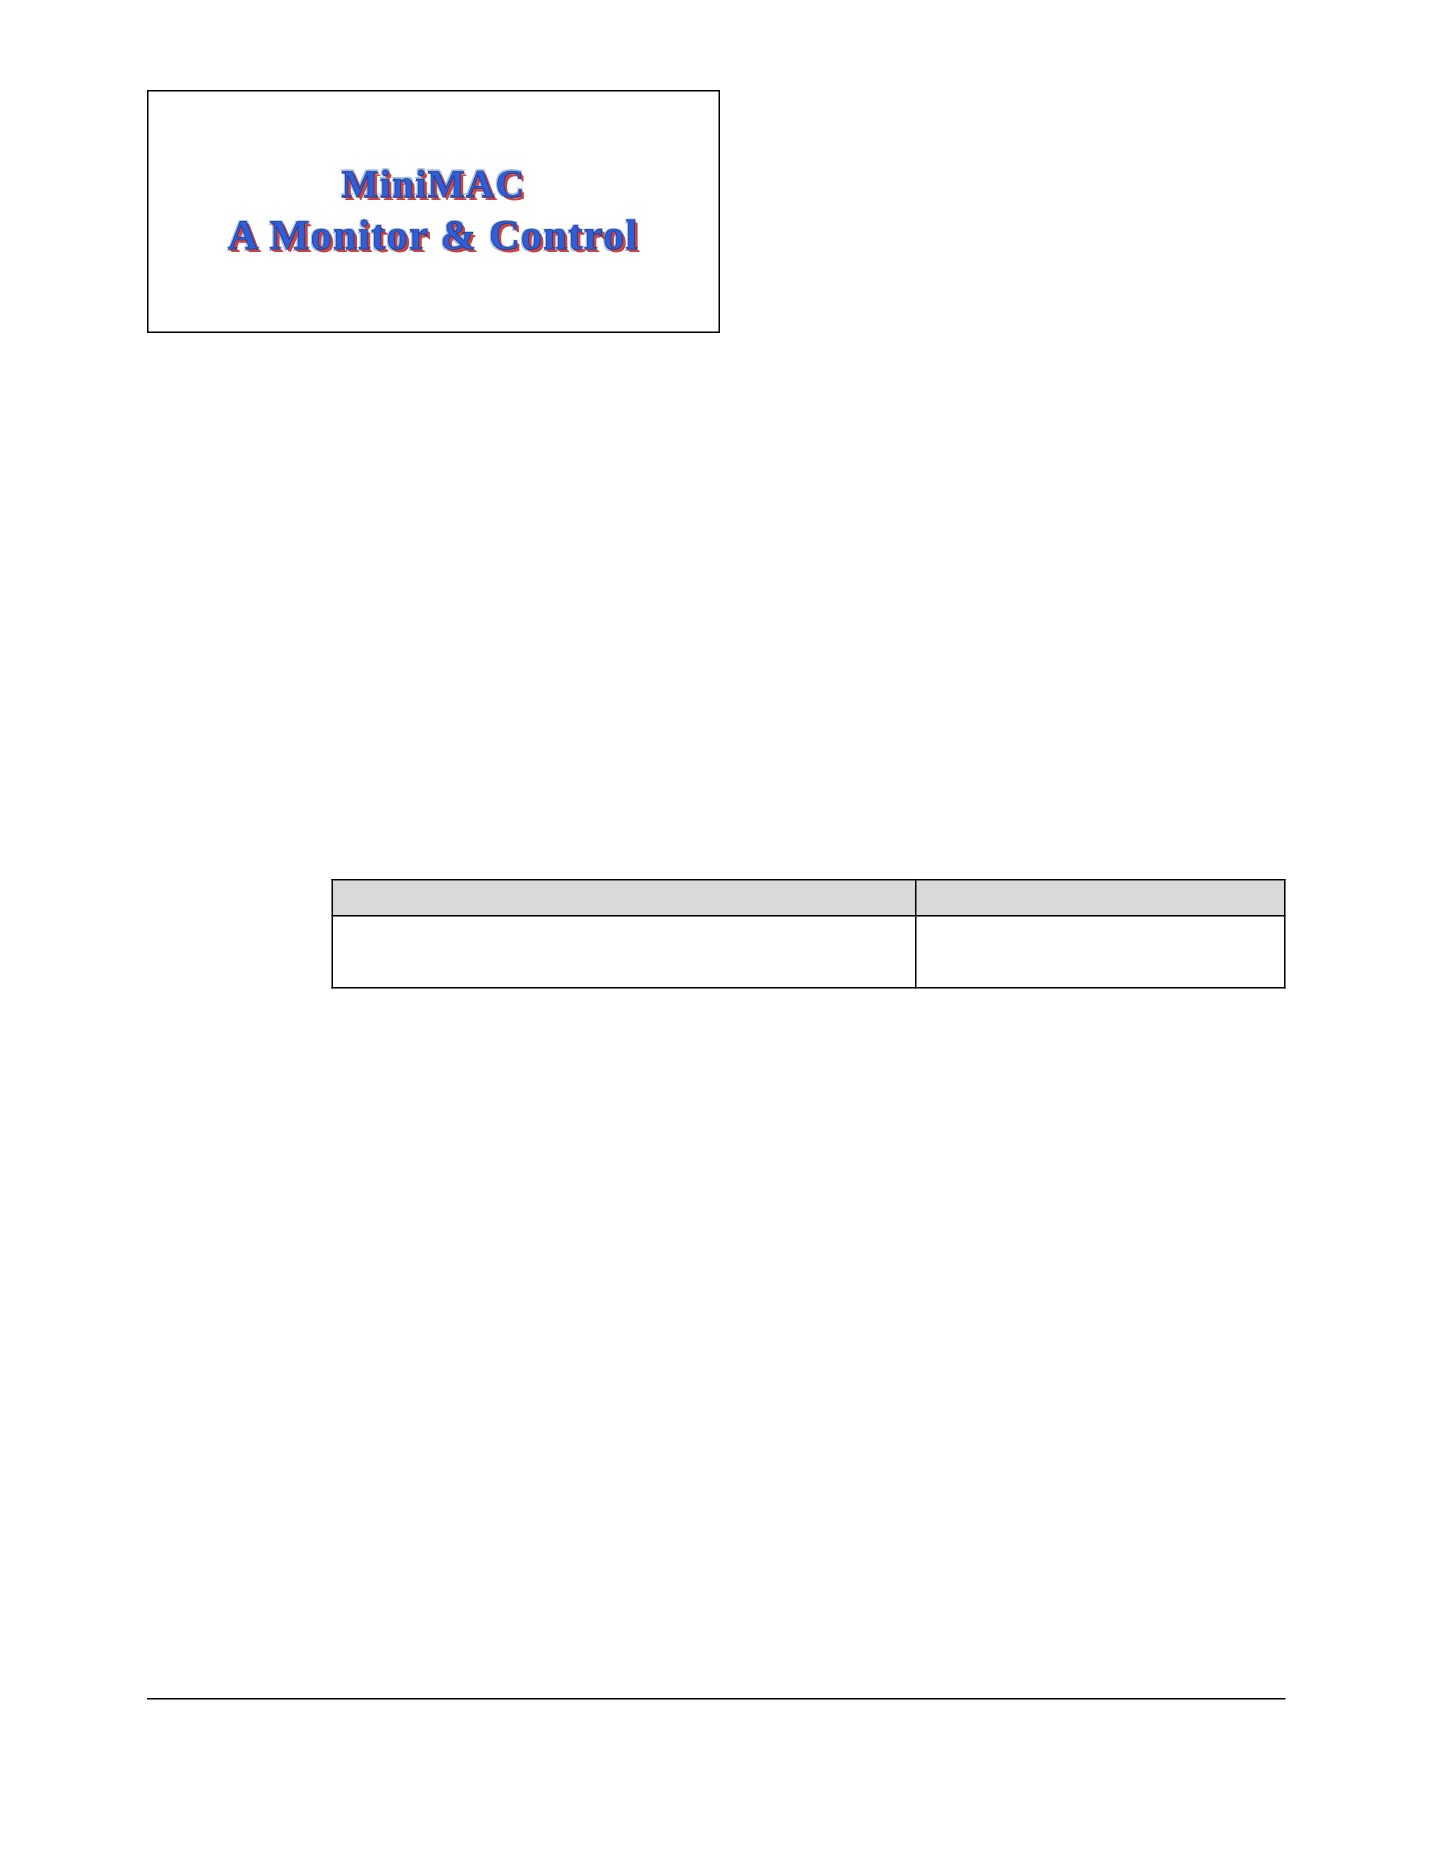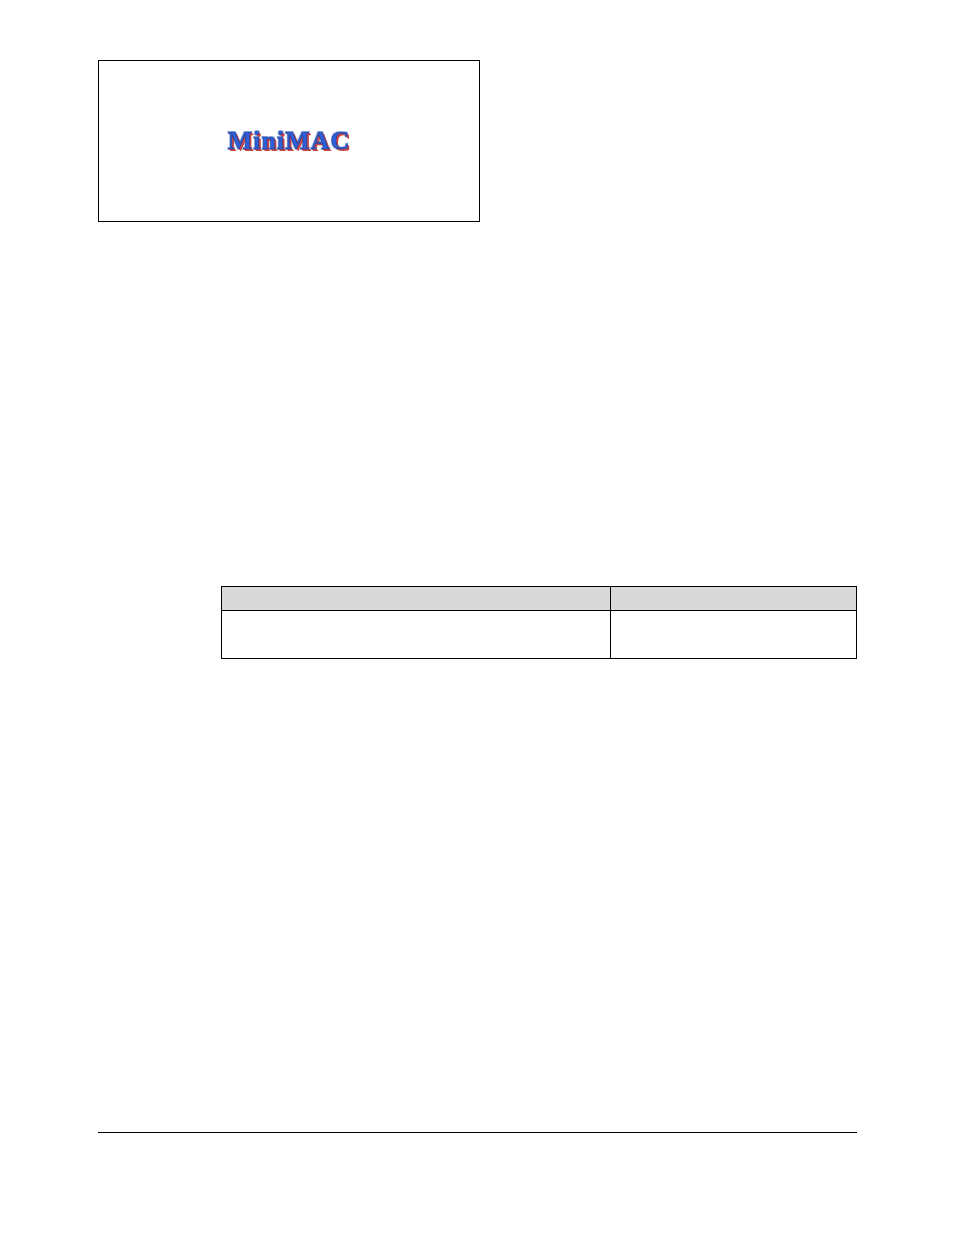--- a/index.html
+++ b/index.html
@@ -65,20 +65,21 @@
     width: 759px;
     height: 0;
     border-top: 1px solid #000;
   }
 </style>
 </head>
 <body>
 
 <div class="logo-box">
   <div class="logo-line small">MiniMAC</div>
+  <div class="logo-line">A Monitor &amp; Control</div>
 </div>
 
 <div class="table-wrap">
   <table>
     <thead>
       <tr>
         <th class="col-a"></th>
         <th class="col-b"></th>
       </tr>
     </thead>

